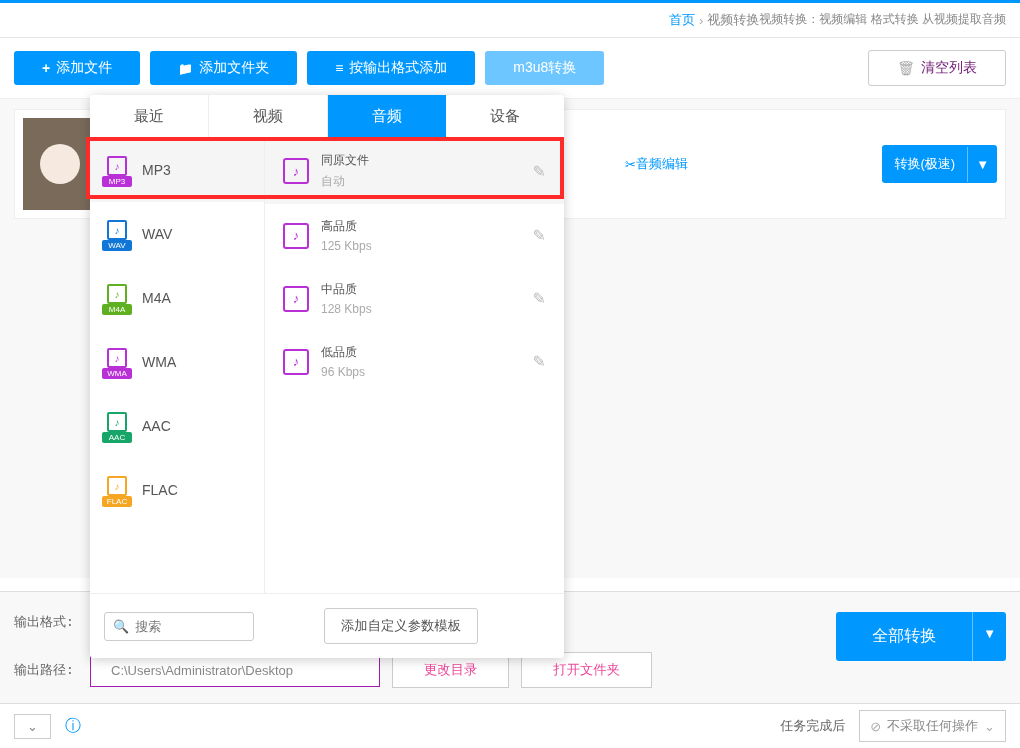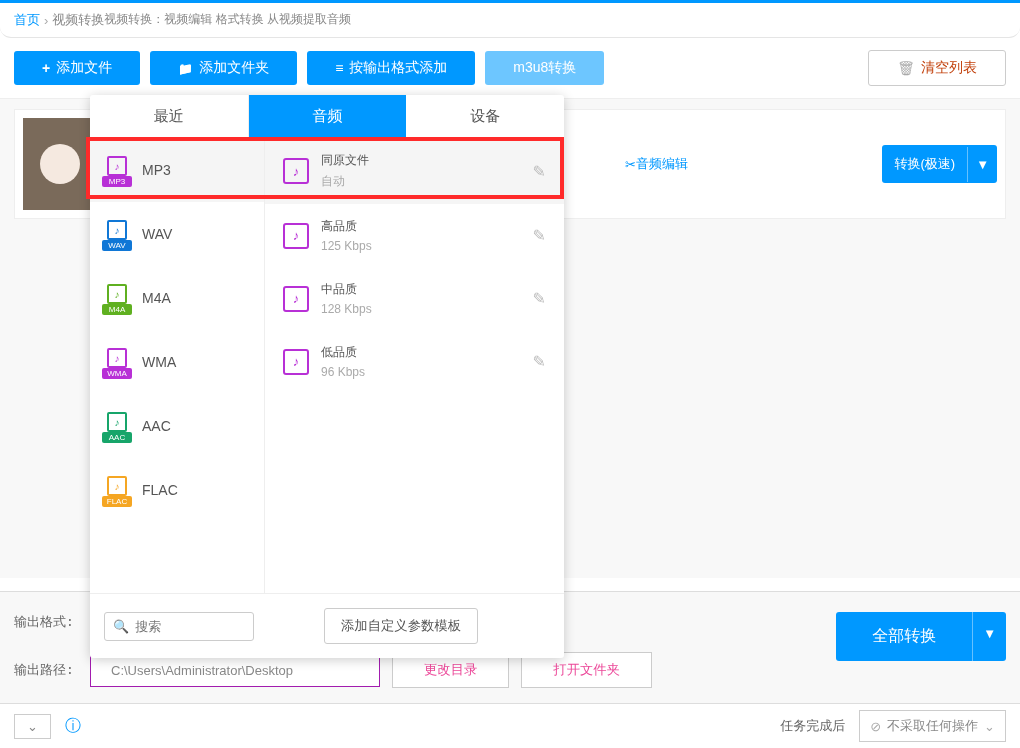--- a/index.html
+++ b/index.html
@@ -1,26 +1,26 @@
 <!DOCTYPE html>
 <html><head>
 <meta charset="utf-8">
 <style>
 * { box-sizing: border-box; margin: 0; padding: 0; }
 body { font-family: "Microsoft YaHei", Arial, sans-serif; font-size: 13px; color: #333; background: #fff; width: 1020px; height: 748px; overflow: hidden; position: relative; border-top: 3px solid #0098ff; }
-.breadcrumb-bar { display: flex; justify-content: flex-start; padding: 8px 14px; border-bottom: 1px solid #e5e5e5; border-radius: 11px; }
+.breadcrumb-bar { display: flex; justify-content: flex-end; padding: 8px 14px; border-bottom: 1px solid #e5e5e5; }
 .breadcrumb { display: flex; align-items: center; gap: 4px; }
 .breadcrumb a { color: #0098ff; text-decoration: none; }
 .breadcrumb-sep { color: #aaa; }
 .breadcrumb-current { color: #888; }
 .top-desc { color: #888; font-size: 12px; }
 .toolbar { display: flex; gap: 10px; padding: 12px 14px; align-items: center; }
 .btn { display: inline-flex; align-items: center; gap: 6px; padding: 8px 28px; border-radius: 3px; border: none; font-size: 14px; cursor: pointer; color: #fff; background: #0098ff; }
 .btn.light { background: #6dc6ff; }
-.btn.outline { background: #fff; border: 1px solid #ccc; color: #c2410c; margin-left: auto; }
+.btn.outline { background: #fff; border: 1px solid #ccc; color: #701a75; margin-left: auto; }
 .icon-plus::before { content: "+"; font-weight: bold; }
 .icon-folder::before { content: "📁"; filter: grayscale(1) brightness(2); font-size: 12px; }
 .icon-list::before { content: "≡"; font-weight: bold; }
 .icon-trash::before { content: "🗑"; color: #aaa; }
 .content { position: relative; padding: 0 14px; height: 480px; background: #f8f8f8; border-top: 1px solid #eee; }
 .file-row { display: flex; align-items: center; background: #fff; border: 1px solid #eee; margin-top: 10px; padding: 8px; gap: 14px; }
 .thumb { width: 74px; height: 92px; background: #7a6a5a; position: relative; display: flex; align-items: center; justify-content: center; }
 .thumb-badge { width: 40px; height: 40px; background: #f5e9e0; border-radius: 50%; }
 .file-meta { flex: 0 0 500px; }
 .file-name-row { display: flex; align-items: center; gap: 8px; }
@@ -143,20 +143,21 @@
     <div class="convert-btn">
       <div class="convert-main">转换(极速)</div>
       <div class="convert-dd">▼</div>
     </div>
   </div>
 
   <div class="dropdown-panel">
     <div class="highlight-box"></div>
     <div class="tabs">
       <div class="tab tab-sep">最近</div>
+      <div class="tab tab-sep">视频</div>
       <div class="tab active">音频</div>
       <div class="tab">设备</div>
     </div>
     <div class="panel-body">
       <div class="format-list" id="format-list">
           <div class="fmt-item selected">
             <div class="fmt-icon" style="--c:#b830d6" data-ext="MP3">
               <div class="fmt-icon-inner">♪</div>
             </div>
             <span class="fmt-label">MP3</span>

